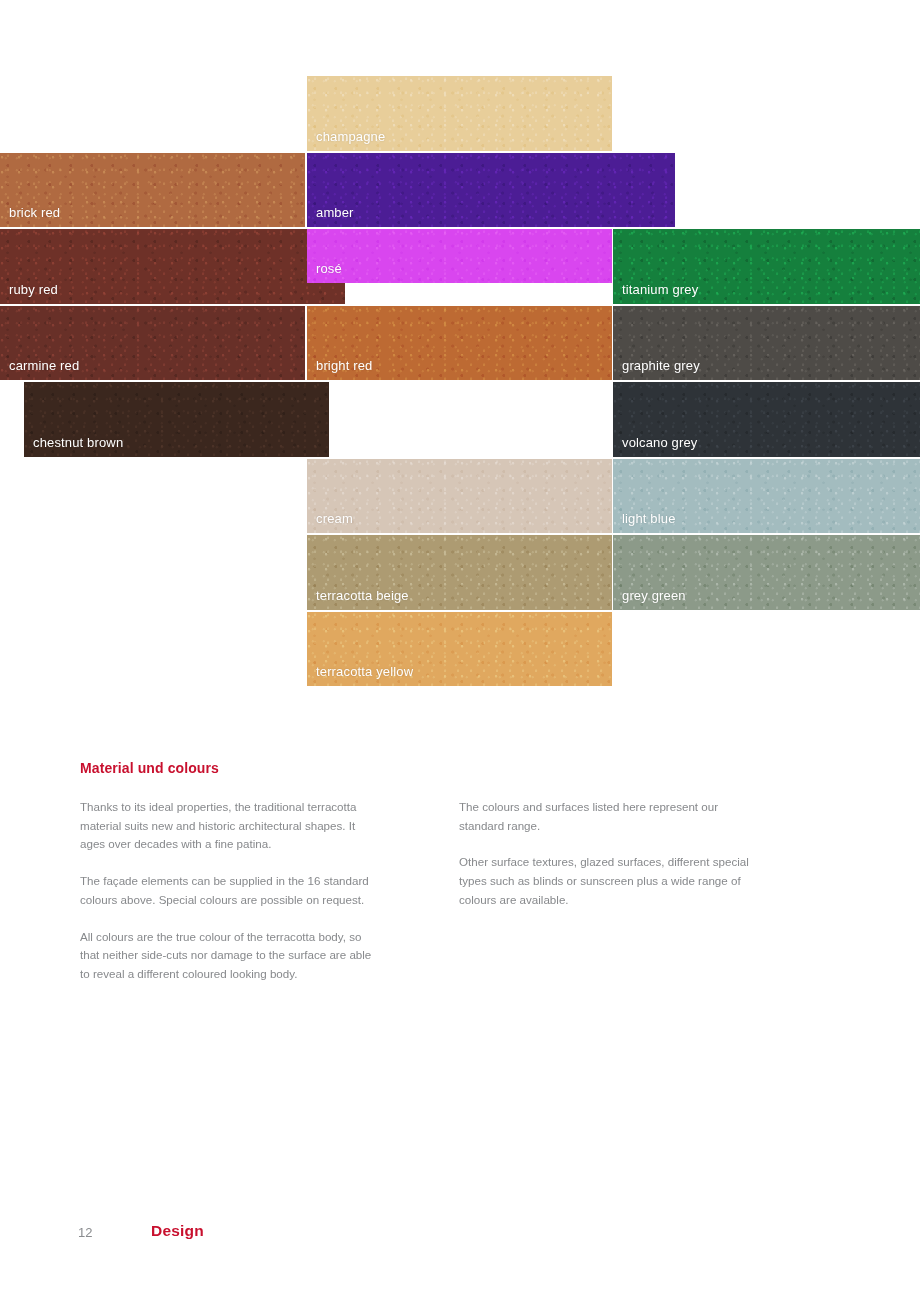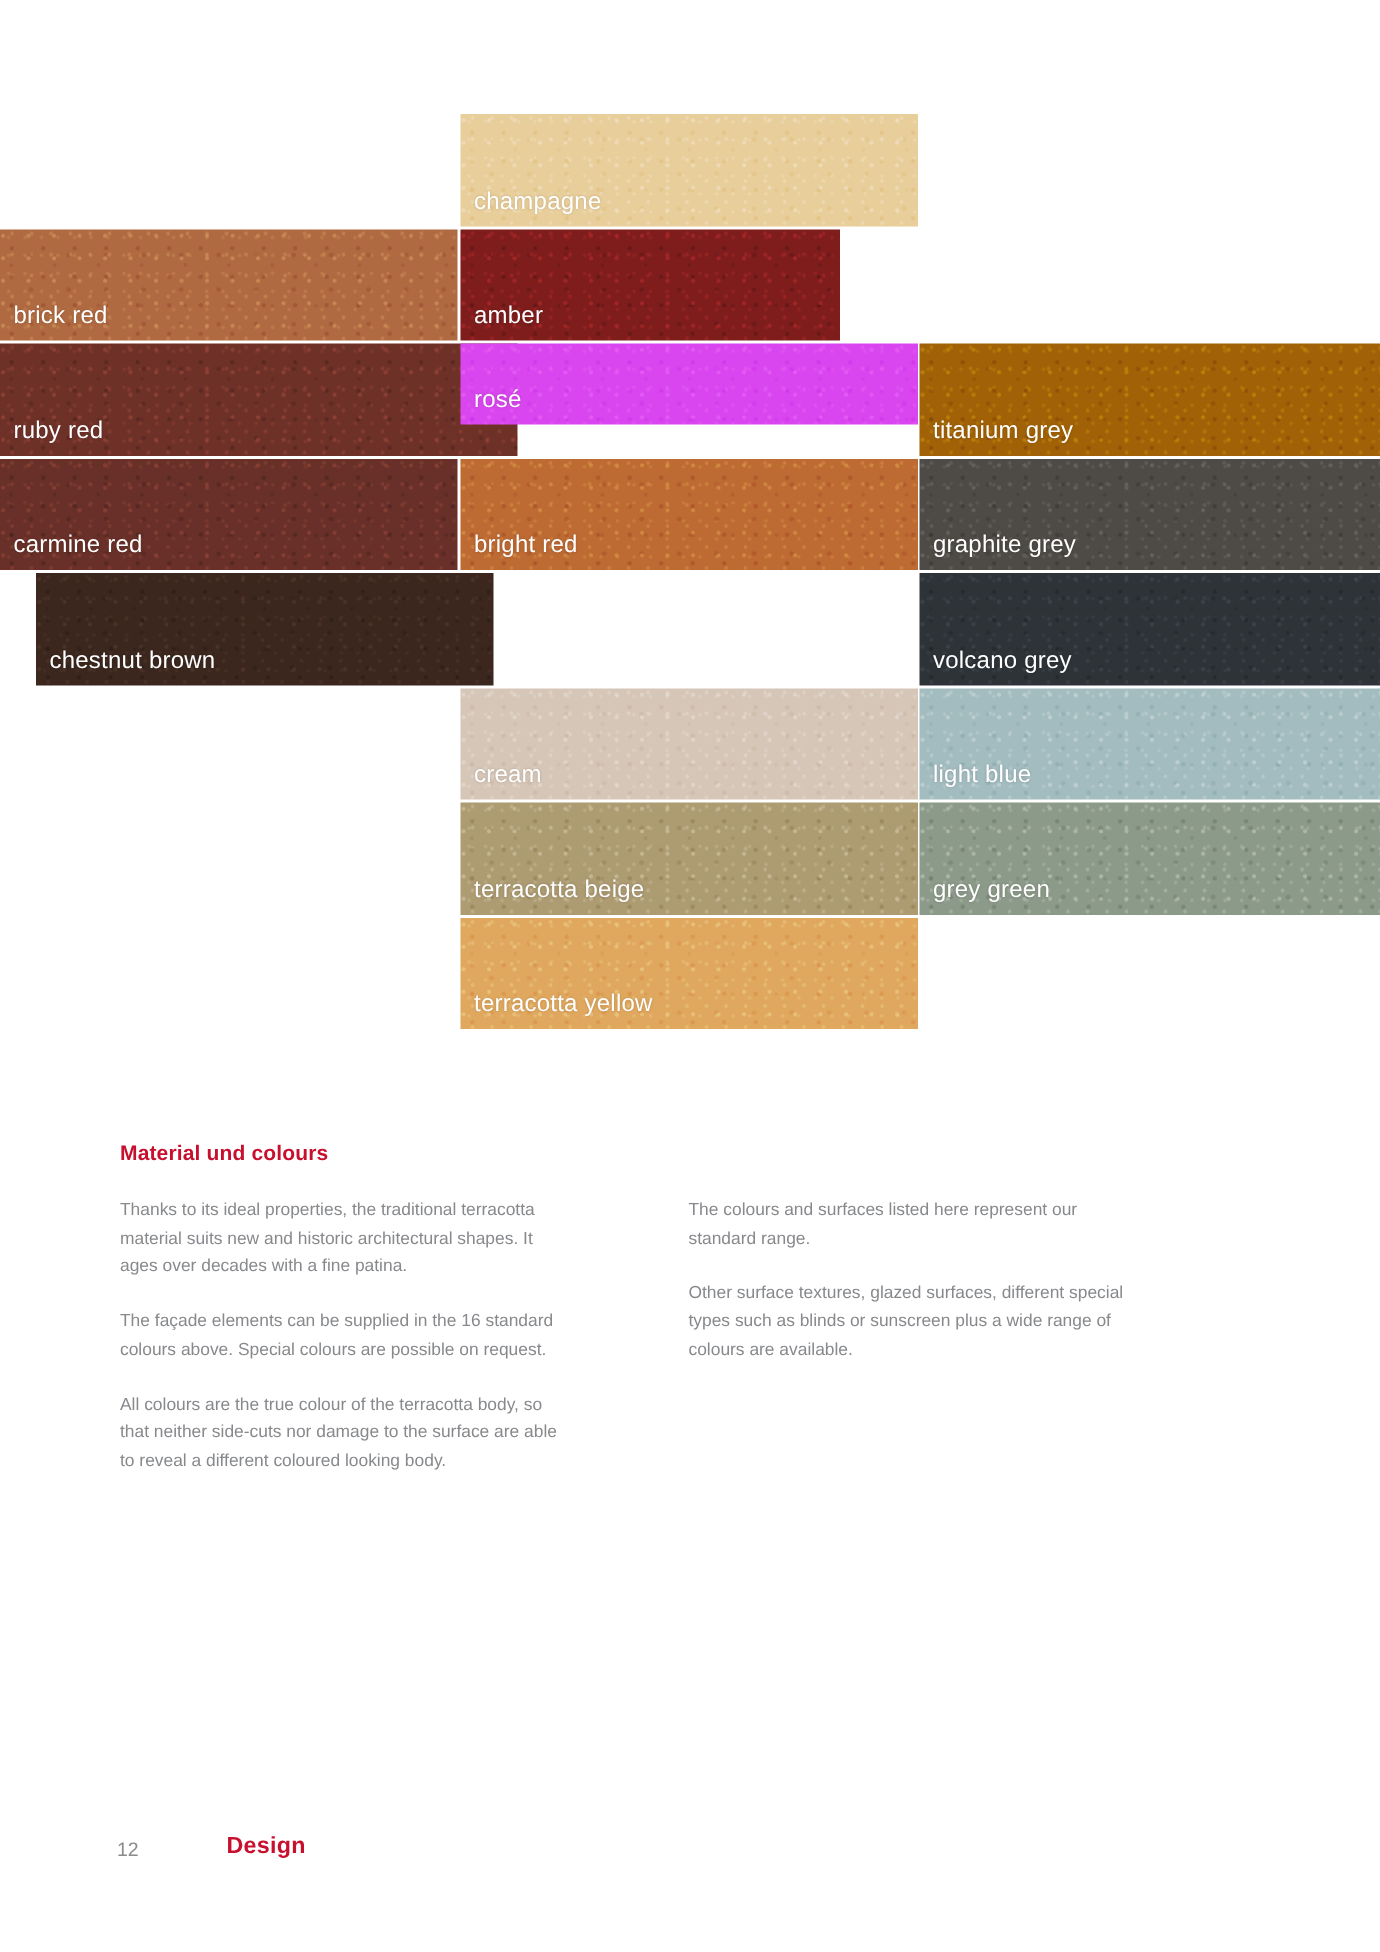--- a/index.html
+++ b/index.html
@@ -39,21 +39,21 @@
       radial-gradient(circle at 62% 19%, rgba(255,255,255,0.40) 0 1.0px, transparent 1.5px),
       radial-gradient(circle at 83% 74%, rgba(0,0,0,0.28) 0 1.3px, transparent 1.8px),
       radial-gradient(circle at 52% 44%, rgba(255,255,255,0.30) 0 0.9px, transparent 1.4px),
       radial-gradient(circle at 26% 88%, rgba(0,0,0,0.22) 0 1.0px, transparent 1.5px);
     background-size: 17px 15px, 21px 19px, 13px 14px, 25px 23px, 11px 12px, 29px 27px;
   }
   .swatch-label {
     position: absolute;
     left: 9px;
     bottom: 8px;
-    font-size: 16px;
+    font-size: 13px;
     color: #ffffff;
     letter-spacing: 0.15px;
     line-height: 1;
     white-space: nowrap;
     text-shadow: 0 0 2px rgba(0,0,0,0.18);
   }
 
   
   #content {
     position: absolute;
@@ -119,33 +119,33 @@
 
 <div id="swatch-grid">
     <div class="swatch" style="left: 307px; width: 305px; top: 0px; height: 74.5px; background: rgb(232, 206, 154);">
       <div class="swatch-texture"></div>
       <div class="swatch-label">champagne</div>
     </div>
     <div class="swatch" style="left: 0px; width: 305px; top: 76.5px; height: 74.5px; background: rgb(176, 106, 65);">
       <div class="swatch-texture"></div>
       <div class="swatch-label">brick red</div>
     </div>
-    <div class="swatch" style="left: 307px; width: 253px; top: 76.5px; height: 74.5px; background: #7f1d1d;">
+    <div class="swatch" style="left: 307px; width: 368px; top: 76.5px; height: 74.5px; background: #4c1d95;">
       <div class="swatch-texture"></div>
       <div class="swatch-label">amber</div>
     </div>
     <div class="swatch" style="left: 0px; width: 345px; top: 153px; height: 74.5px; background: rgb(110, 49, 40);">
       <div class="swatch-texture"></div>
       <div class="swatch-label">ruby red</div>
     </div>
     <div class="swatch" style="left: 307px; width: 305px; top: 153px; height: 54px; background: #d946ef;">
       <div class="swatch-texture"></div>
       <div class="swatch-label">rosé</div>
     </div>
-    <div class="swatch" style="left: 613px; width: 307px; top: 153px; height: 74.5px; background: #a16207;">
+    <div class="swatch" style="left: 613px; width: 307px; top: 153px; height: 74.5px; background: #15803d;">
       <div class="swatch-texture"></div>
       <div class="swatch-label">titanium grey</div>
     </div>
     <div class="swatch" style="left: 0px; width: 305px; top: 229.5px; height: 74.5px; background: rgb(104, 48, 40);">
       <div class="swatch-texture"></div>
       <div class="swatch-label">carmine red</div>
     </div>
     <div class="swatch" style="left: 307px; width: 305px; top: 229.5px; height: 74.5px; background: rgb(189, 106, 51);">
       <div class="swatch-texture"></div>
       <div class="swatch-label">bright red</div>

